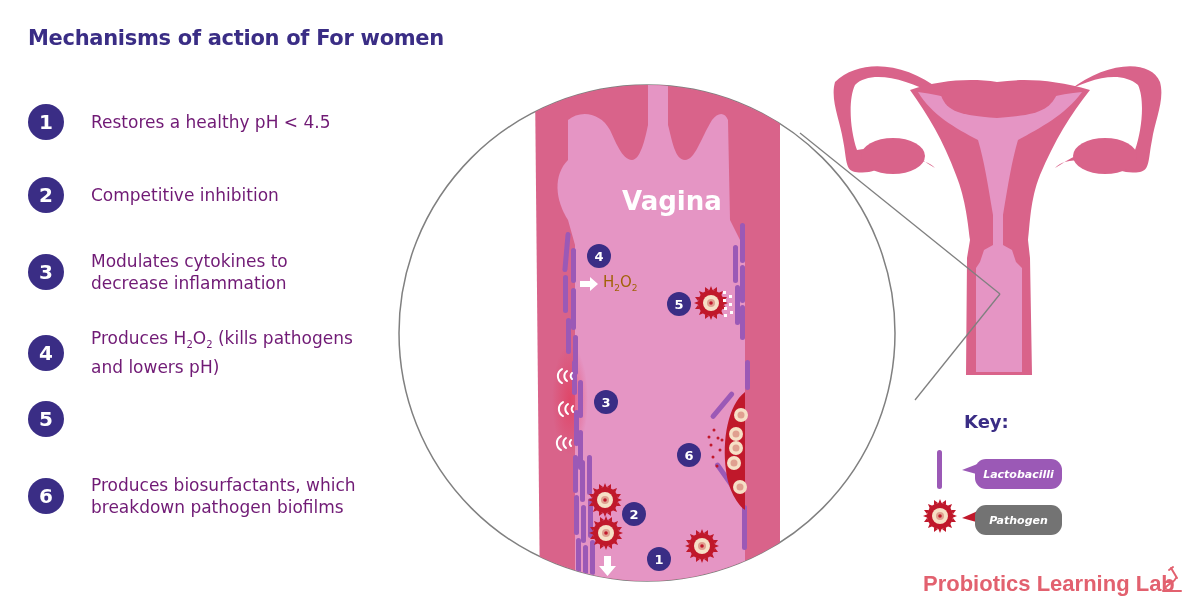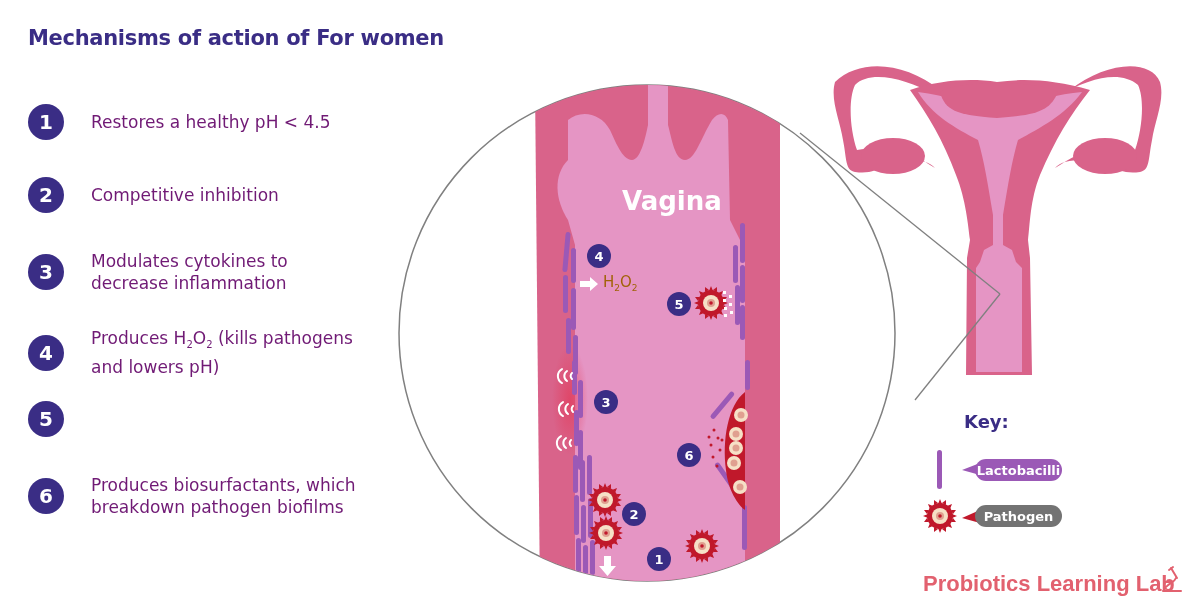--- a/index.html
+++ b/index.html
@@ -8,21 +8,21 @@
   .mech-item { position: absolute; left: 0; display: flex; align-items: center; }
   .num-badge { width: 36px; height: 36px; border-radius: 50%; background: #3a2d85; color: #fff; font-weight: bold; font-size: 20px; display: flex; align-items: center; justify-content: center; flex-shrink: 0; font-family: "DejaVu Sans", sans-serif; }
   .mech-text { margin-left: 27px; color: #701a75; font-size: 17px; line-height: 22px; font-family: "DejaVu Sans", sans-serif; }
   .mech-text sub { font-size: 10px; }
   .diagram { position: absolute; left: 0; top: 0; }
   .vagina-label { position: absolute; left: 605px; top: 186px; color: #ffffff; font-weight: bold; font-size: 26px; font-family: "DejaVu Sans", sans-serif; margin-left: 17px; }
   .h2o2-label { position: absolute; left: 603px; top: 273px; color: #a16207; font-size: 15px; font-family: "DejaVu Sans", sans-serif; }
   .h2o2-label sub { font-size: 9px; }
   .small-badge { position: absolute; width: 24px; height: 24px; border-radius: 50%; background: #3a2d85; color: #fff; font-weight: bold; font-size: 13px; display: flex; align-items: center; justify-content: center; font-family: "DejaVu Sans", sans-serif; }
   .key-title { position: absolute; left: 937px; top: 411px; color: #3a2d85; font-weight: bold; font-size: 18px; font-family: "DejaVu Sans", sans-serif; margin-left: 27px; }
-  .key-pill { position: absolute; height: 22px; border-radius: 11px; color: #fff; font-weight: bold; font-size: 13px; display: flex; align-items: center; justify-content: center; font-family: "DejaVu Sans", sans-serif; }
+  .key-pill { position: absolute; height: 30px; border-radius: 11px; color: #fff; font-weight: bold; font-size: 11px; display: flex; align-items: center; justify-content: center; font-family: "DejaVu Sans", sans-serif; font-style: italic; }
   .key-lacto { left: 975px; top: 459px; width: 87px; background: #9b59b6; }
   .key-path { left: 975px; top: 505px; width: 87px; background: #737373; }
   .brand { position: absolute; left: 923px; top: 571px; color: #e2616f; font-weight: bold; font-size: 22px; font-family: "Liberation Sans", sans-serif; }
 </style>
 </head>
 <body>
 
 <div class="title">Mechanisms of action of For women</div>
 
 <div>

